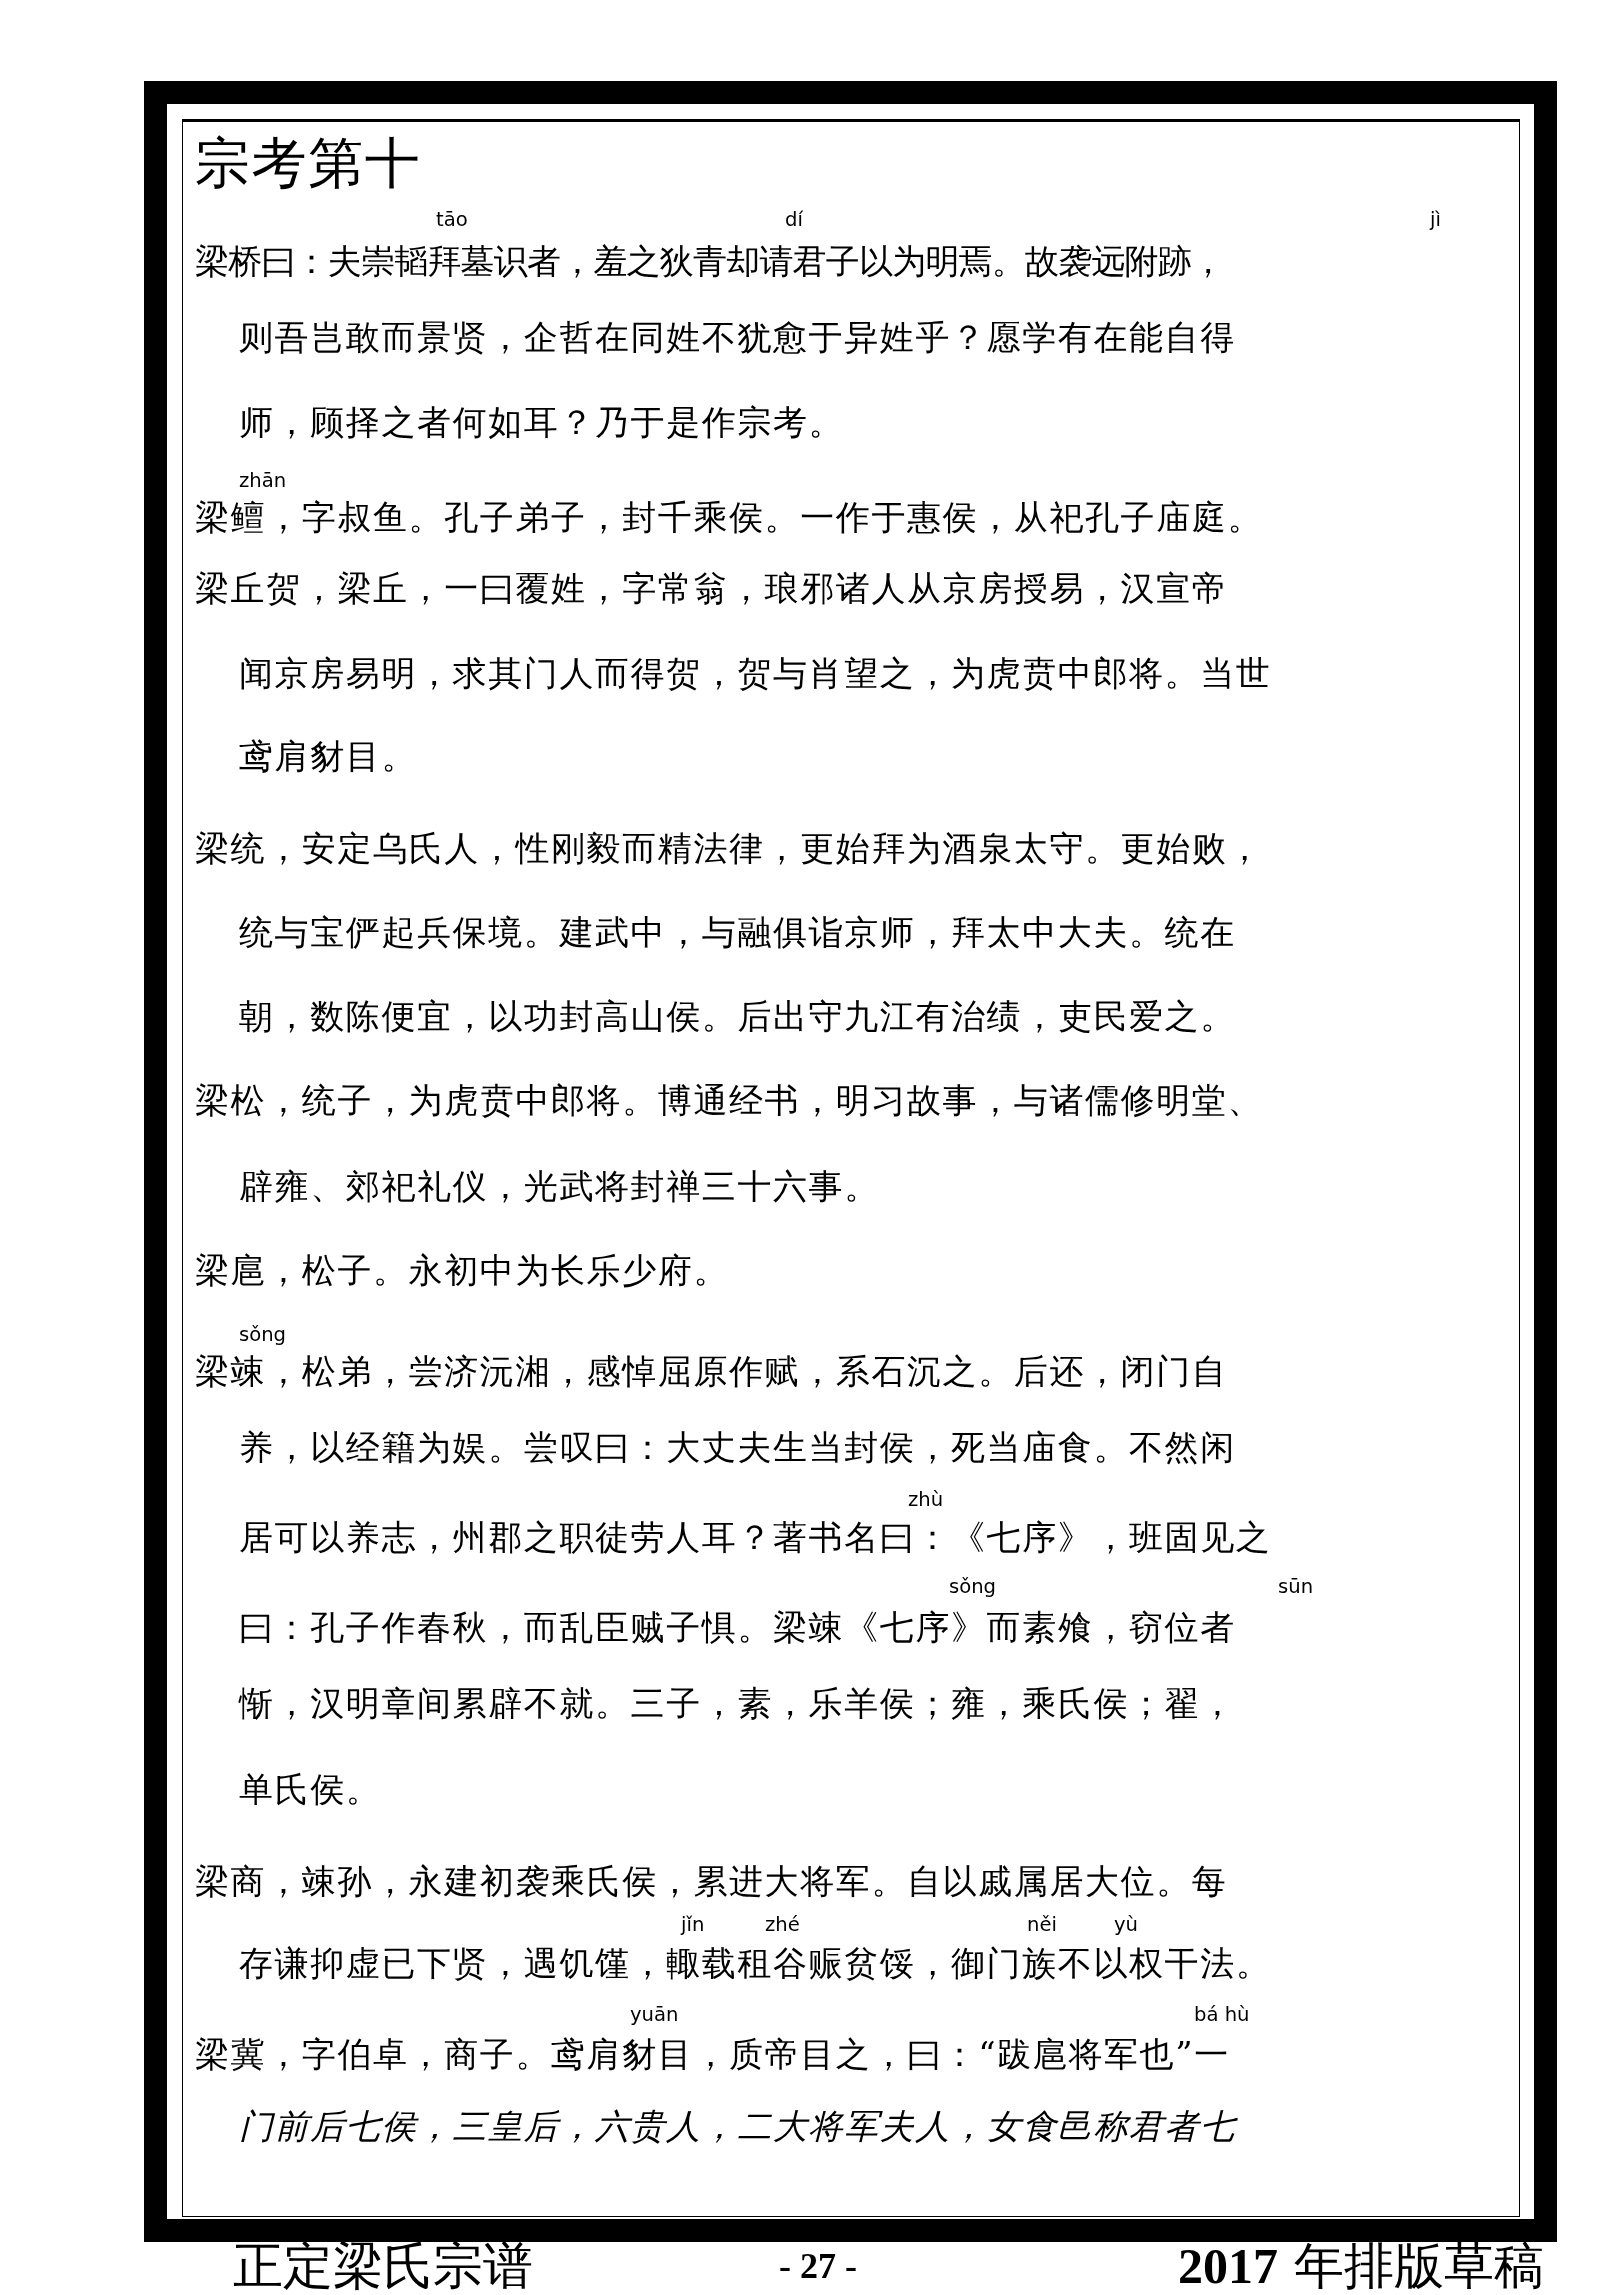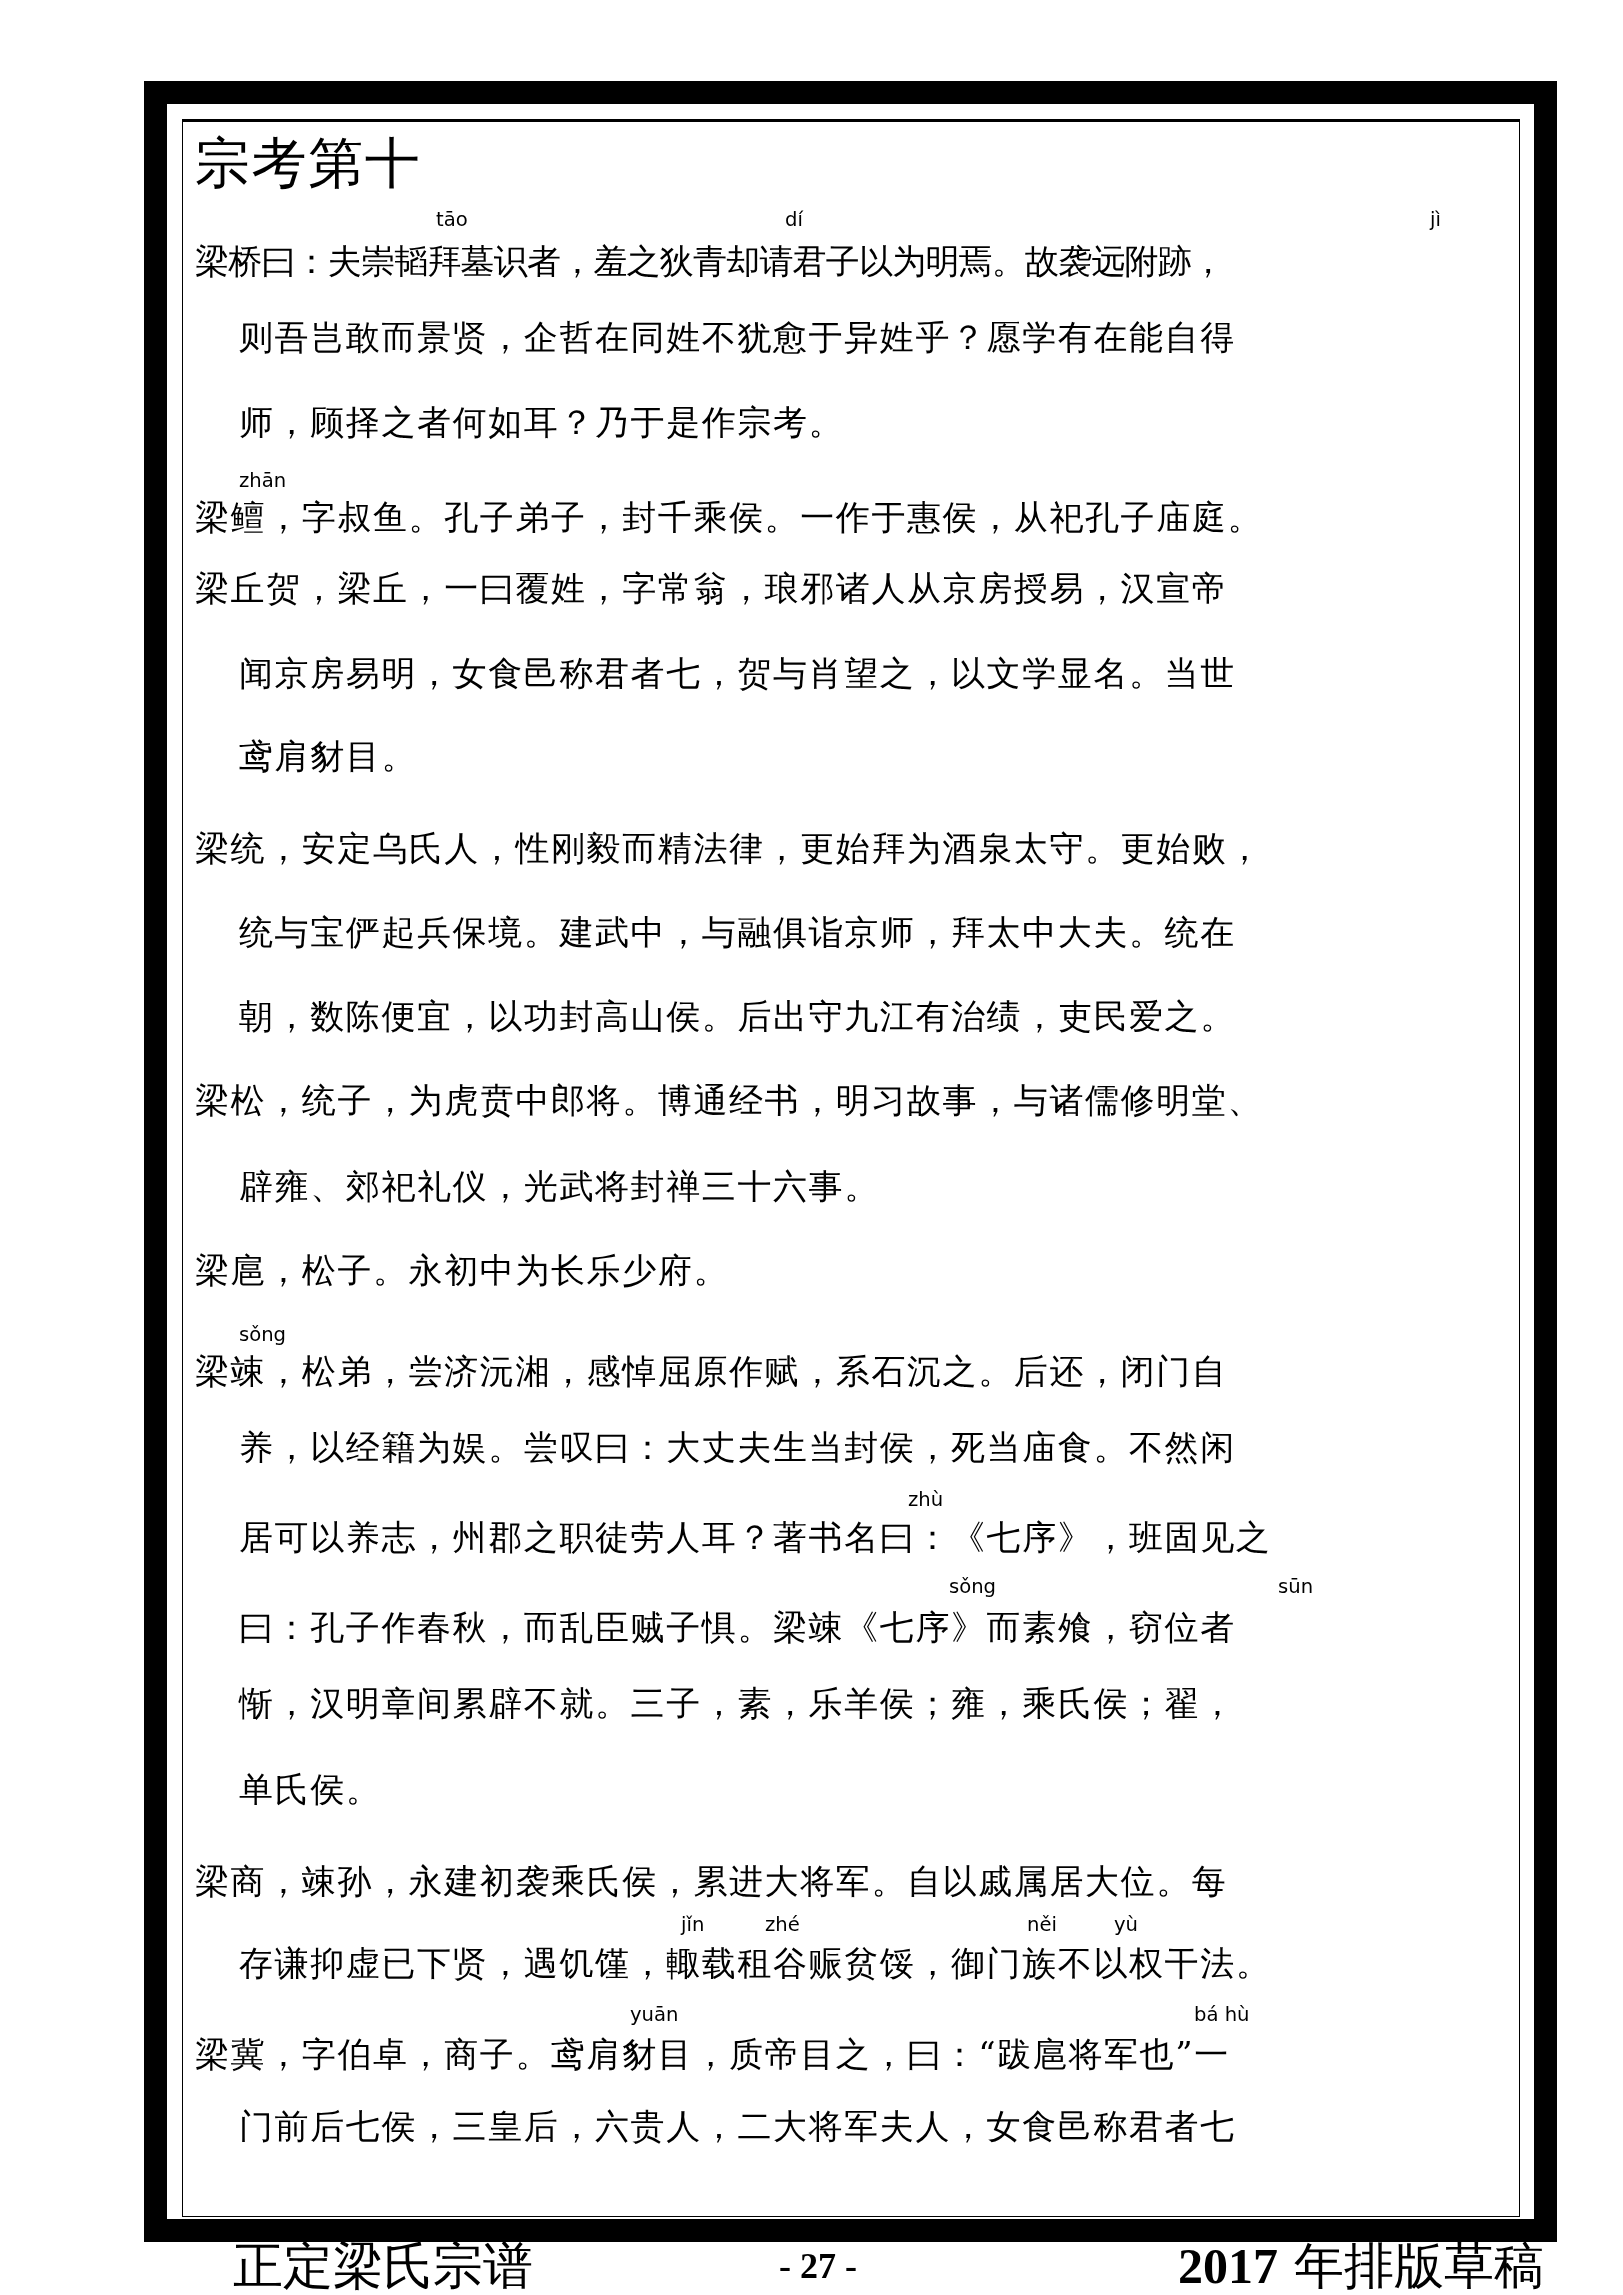--- a/index.html
+++ b/index.html
@@ -29,38 +29,38 @@
 <div class="inner-frame"></div>
 
 <div class="line title" style="top:139px;">宗考第十</div>
 
 <div id="lines">
     <div class="line tight" style="top: 237px;">梁桥曰：夫崇韬拜墓识者，羞之狄青却请君子以为明焉。故袭远附跡，</div>
     <div class="line indent" style="top: 313px;">则吾岂敢而景贤，企哲在同姓不犹愈于异姓乎？愿学有在能自得</div>
     <div class="line indent" style="top: 398px;">师，顾择之者何如耳？乃于是作宗考。</div>
     <div class="line" style="top: 493px;">梁鳣，字叔鱼。孔子弟子，封千乘侯。一作于惠侯，从祀孔子庙庭。</div>
     <div class="line" style="top: 564px;">梁丘贺，梁丘，一曰覆姓，字常翁，琅邪诸人从京房授易，汉宣帝</div>
-    <div class="line indent" style="top: 649px;">闻京房易明，女食邑称君者七，贺与肖望之，以文学显名。当世</div>
+    <div class="line indent" style="top: 649px;">闻京房易明，求其门人而得贺，贺与肖望之，为虎贲中郎将。当世</div>
     <div class="line indent" style="top: 732px;">鸢肩豺目。</div>
     <div class="line" style="top: 824px;">梁统，安定乌氏人，性刚毅而精法律，更始拜为酒泉太守。更始败，</div>
     <div class="line indent" style="top: 908px;">统与宝俨起兵保境。建武中，与融俱诣京师，拜太中大夫。统在</div>
     <div class="line indent" style="top: 992px;">朝，数陈便宜，以功封高山侯。后出守九江有治绩，吏民爱之。</div>
     <div class="line" style="top: 1076px;">梁松，统子，为虎贲中郎将。博通经书，明习故事，与诸儒修明堂、</div>
     <div class="line indent" style="top: 1162px;">辟雍、郊祀礼仪，光武将封禅三十六事。</div>
     <div class="line" style="top: 1246px;">梁扈，松子。永初中为长乐少府。</div>
     <div class="line" style="top: 1347px;">梁竦，松弟，尝济沅湘，感悼屈原作赋，系石沉之。后还，闭门自</div>
     <div class="line indent" style="top: 1423px;">养，以经籍为娱。尝叹曰：大丈夫生当封侯，死当庙食。不然闲</div>
     <div class="line indent" style="top: 1513px;">居可以养志，州郡之职徒劳人耳？著书名曰：《七序》，班固见之</div>
     <div class="line indent" style="top: 1603px;">曰：孔子作春秋，而乱臣贼子惧。梁竦《七序》而素飧，窃位者</div>
     <div class="line indent" style="top: 1679px;">惭，汉明章间累辟不就。三子，素，乐羊侯；雍，乘氏侯；翟，</div>
     <div class="line indent" style="top: 1765px;">单氏侯。</div>
     <div class="line" style="top: 1857px;">梁商，竦孙，永建初袭乘氏侯，累进大将军。自以戚属居大位。每</div>
     <div class="line indent" style="top: 1939px;">存谦抑虚已下贤，遇饥馑，輙载租谷赈贫馁，御门族不以权干法。</div>
     <div class="line" style="top: 2030px;">梁冀，字伯卓，商子。鸢肩豺目，质帝目之，曰：“跋扈将军也”一</div>
-    <div class="line indent" style="top: 2102px;">门前后七侯，三皇后，六贵人，二大将军夫人，女食邑称君者七</div>
+    <div class="line indent" style="top: 2102px; font-style: italic;">门前后七侯，三皇后，六贵人，二大将军夫人，女食邑称君者七</div>
   </div>
 <div id="pinyins">
     <div class="pinyin" style="left: 436px; top: 209px;">tāo</div>
     <div class="pinyin" style="left: 785px; top: 209px;">dí</div>
     <div class="pinyin" style="left: 1430px; top: 209px;">jì</div>
     <div class="pinyin" style="left: 239px; top: 470px;">zhān</div>
     <div class="pinyin" style="left: 239px; top: 1324px;">sǒng</div>
     <div class="pinyin" style="left: 908px; top: 1489px;">zhù</div>
     <div class="pinyin" style="left: 949px; top: 1576px;">sǒng</div>
     <div class="pinyin" style="left: 1278px; top: 1576px;">sūn</div>

